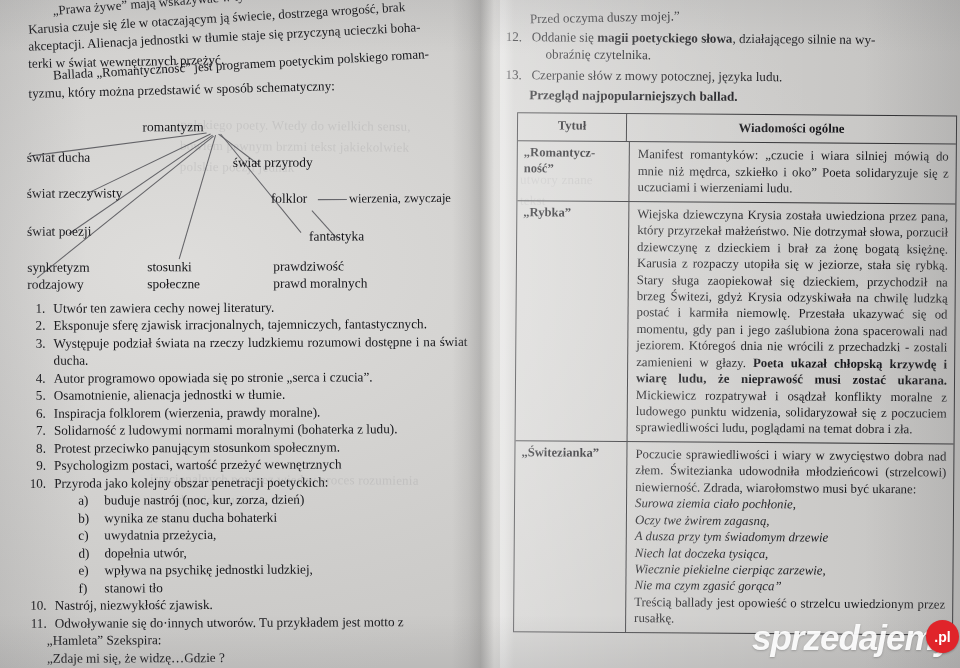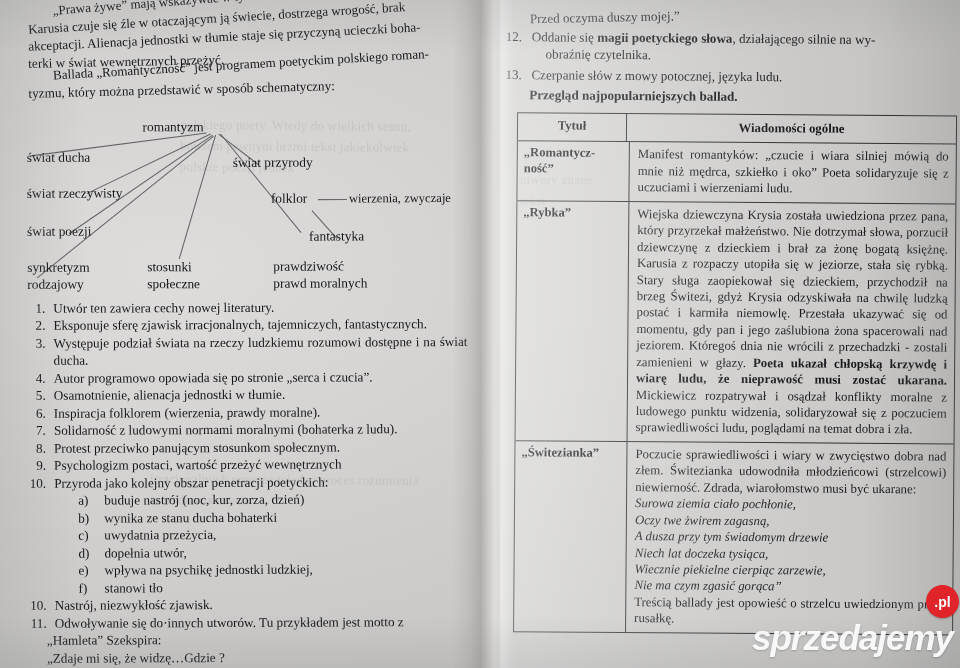--- a/index.html
+++ b/index.html
@@ -127,21 +127,21 @@
   #ghostR{left:520px;top:170px;width:90px;transform:rotate(.3deg);}
 
   
   .wm{
     position:absolute;left:752px;top:618px;pointer-events:none;user-select:none;
     font-family:"Liberation Sans", sans-serif;font-weight:bold;font-style:italic;
     font-size:35px;letter-spacing:-1px;color:rgba(255,255,255,.93);
     text-shadow:0 1px 2px rgba(80,80,80,.35);
   }
   .wm-badge{
-    position:absolute;left:926px;top:585px;width:33px;height:33px;border-radius:50%;
+    position:absolute;left:926px;top:620px;width:33px;height:33px;border-radius:50%;
     background:#e0242a;color:#fff;font-family:"Liberation Sans", sans-serif;
     font-weight:bold;font-size:14px;display:flex;align-items:center;justify-content:center;
     pointer-events:none;user-select:none;box-shadow:0 1px 2px rgba(0,0,0,.25);
   }
 </style>
 </head>
 <body>
 
 <div id="page">
 

